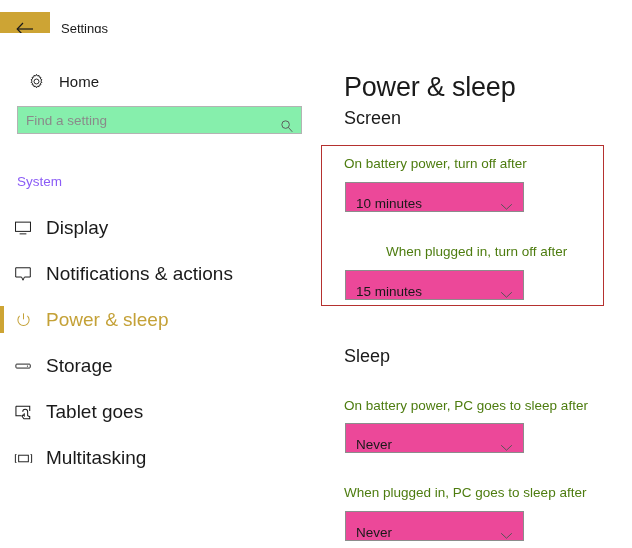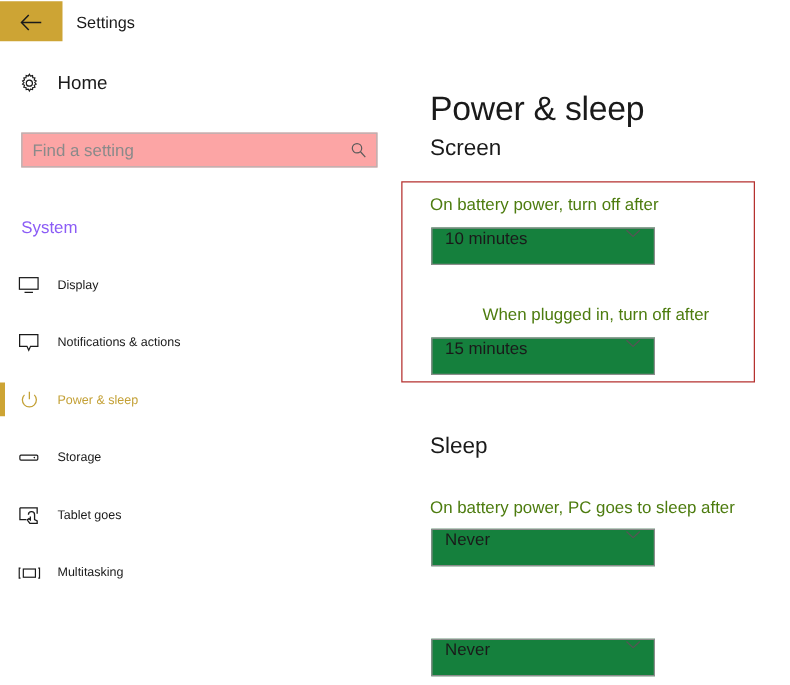--- a/index.html
+++ b/index.html
@@ -12,21 +12,21 @@
     background: #ffffff;
     font-family: "Liberation Sans", sans-serif;
     overflow: hidden;
     position: relative;
     color: #000000;
   }
 
   
   #titlebar {
     position: absolute;
-    left: 0; top: 1px;
+    left: 0; top: 12px;
     width: 572px; height: 33px;
   }
   #back-button {
     position: absolute;
     left: 0; top: 0;
     width: 50px; height: 33px;
     background: #cda434;
     display: flex;
     align-items: center;
     justify-content: center;
@@ -49,44 +49,45 @@
     left: 0; top: 33px;
     width: 320px;
     height: 515px;
     background: #ffffff;
   }
   #home-row {
     position: absolute;
     left: 0; top: 25px;
     width: 310px; height: 32px;
     display: flex;
-    align-items: flex-start;
-    cursor: pointer;
+    align-items: flex-end;
+    cursor: pointer;
+    padding-left: 13px;
   }
   #home-row .side-icon {
     width: 46px;
     display: flex;
     align-items: center;
     justify-content: center;
   }
   #home-label {
     font-size: 15px;
     color: #1a1a1a;
   }
 
   
   #search-box {
     position: absolute;
     left: 17px; top: 73px;
     width: 285px; height: 28px;
     border: 1px solid #b3b3b3;
     box-sizing: border-box;
     display: flex;
-    align-items: center;
-    background: #fca5a5;
+    align-items: flex-end;
+    background: #86efac;
   }
   #search-input {
     border: 0;
     outline: 0;
     flex: 1;
     height: 26px;
     padding: 0 8px;
     font-family: "Liberation Sans", sans-serif;
     font-size: 13.5px;
     color: #4a4a4a;
@@ -132,21 +133,21 @@
   .nav-item.selected .accent { background: #cda434; }
   .nav-item.selected { color: #c4a137; }
   .nav-item .side-icon {
     width: 46px;
     display: flex;
     align-items: center;
     justify-content: center;
     flex: 0 0 46px;
   }
   .nav-item .nav-label {
-    font-size: 10px;
+    font-size: 19px;
     white-space: nowrap;
   }
 
   
   #content {
     position: absolute;
     left: 320px; top: 33px;
     width: 312px;
     height: 515px;
   }
@@ -175,23 +176,23 @@
     color: #4d7c0f;
     white-space: nowrap;
   }
   .combo {
     position: absolute;
     left: 25px;
     width: 179px;
     height: 30px;
     border: 1px solid #8c8c8c;
     box-sizing: border-box;
-    background: #15803d;
-    display: flex;
-    align-items: flex-start;
+    background: #ec4899;
+    display: flex;
+    align-items: flex-end;
     cursor: pointer;
   }
   .combo .combo-value {
     flex: 1;
     padding-left: 10px;
     font-size: 13.5px;
     color: #1a1a1a;
     white-space: nowrap;
   }
   .combo .chev {
@@ -366,20 +367,21 @@
   <div id="label-sleep-battery" class="field-label">On battery power, PC goes to sleep after</div>
   <div id="combo-sleep-battery" class="combo">
     <span class="combo-value">Never</span>
     <span class="chev">
       <svg width="13" height="8" viewBox="0 0 14 9" fill="none" stroke="#555555" stroke-width="1.1">
         <path d="M1 1.4 L7 7 L13 1.4"></path>
       </svg>
     </span>
   </div>
 
+  <div id="label-sleep-plugged" class="field-label">When plugged in, PC goes to sleep after</div>
   <div id="combo-sleep-plugged" class="combo">
     <span class="combo-value">Never</span>
     <span class="chev">
       <svg width="13" height="8" viewBox="0 0 14 9" fill="none" stroke="#555555" stroke-width="1.1">
         <path d="M1 1.4 L7 7 L13 1.4"></path>
       </svg>
     </span>
   </div>
 
 </div>

